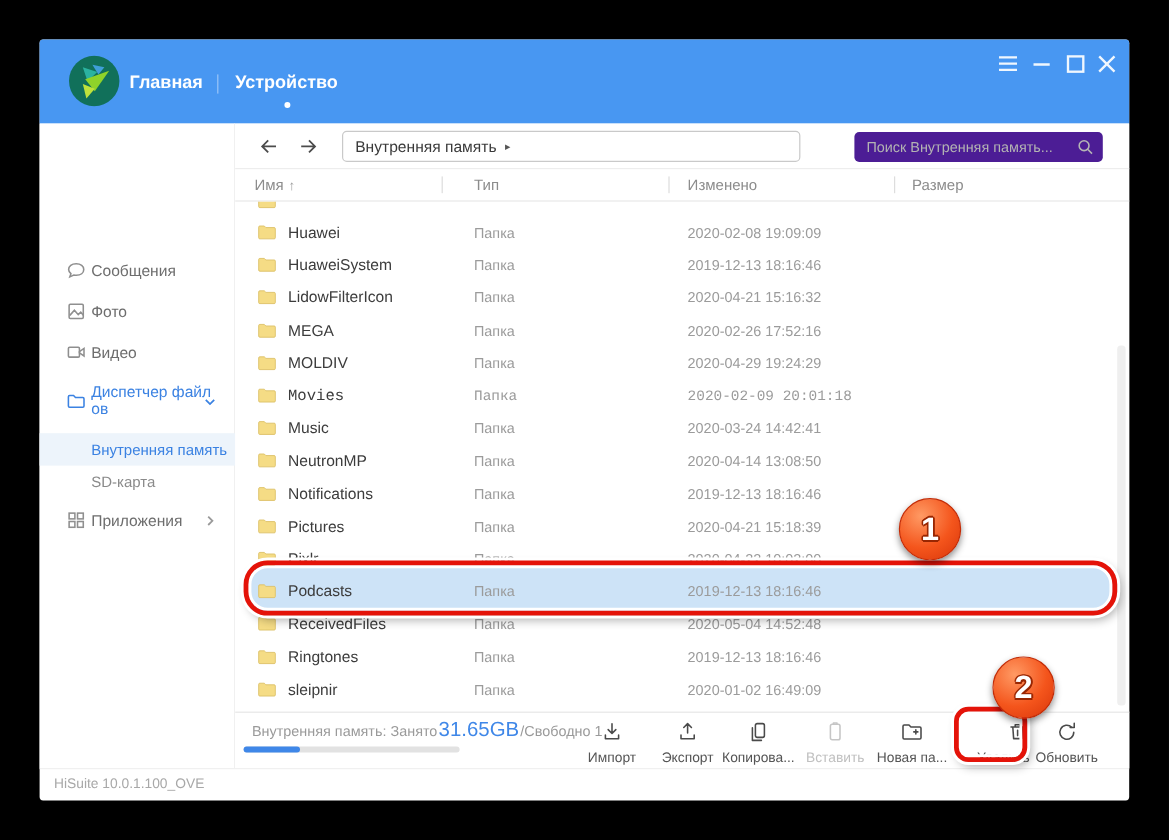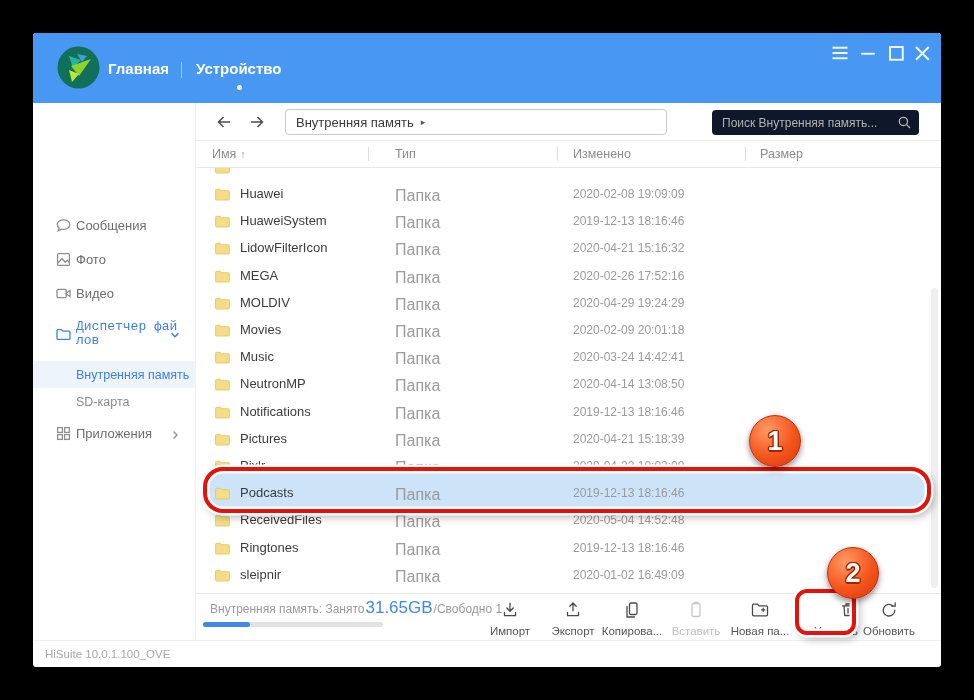--- a/index.html
+++ b/index.html
@@ -45,39 +45,39 @@
   .navbtn { position:absolute; top:8px; width:22px; height:22px; cursor:pointer; }
   .navbtn svg { width:22px; height:22px; stroke:#4c4c4c; stroke-width:1.5; fill:none; }
   .nav-back { left:17px; }
   .nav-fwd { left:50px; }
   .crumb { position:absolute; left:89px; top:6px; width:382px; height:26px;
     border:1px solid #c9c9c9; border-radius:4px; background:#fff;
     display:flex; align-items:center; padding:0 10px; cursor:text; }
   .crumb-txt { font-size:13px; color:#3a3a3a; }
   .crumb-caret { font-size:9px; color:#555; margin-left:7px; }
   .search { position:absolute; left:516px; top:7px; width:207px; height:25px;
-    background:#0f172a; border-radius:4px; }
+    background:#4c1d95; border-radius:4px; }
   .search input { position:absolute; left:0; top:0; width:100%; height:100%;
     background:transparent; border:none; outline:none; padding:0 28px 0 10px;
     font-size:12px; color:#888; font-family:"Liberation Sans", sans-serif; }
   .search input::placeholder { color:#b3b3b3; }
   .search .mag { position:absolute; right:7px; top:5px; width:15px; height:15px; }
   .search .mag svg { width:15px; height:15px; stroke:#b5b5b5; fill:none; stroke-width:1.3; }
 
   .thead { position:absolute; left:0; top:38px; width:100%; height:27px; border-bottom:1px solid #e8e8e8; }
   .th { position:absolute; top:6px; font-size:12.5px; color:#8c8c8c; }
   .th-sort { color:#9b9b9b; font-size:11px; margin-left:4px; }
   .th-div { position:absolute; top:6px; width:1px; height:14px; background:#ddd; }
 
   .list { position:absolute; left:0; top:65px; width:100%; height:425px; overflow:hidden; }
   .sel-band { position:absolute; left:13px; top:304px; width:718px; height:37px; background:#cde3f7; }
   .row { position:absolute; left:0; width:100%; height:27.2px; cursor:default; }
   .ficon { position:absolute; left:19px; top:7px; width:15px; height:13px; }
   .fname { position:absolute; left:44px; top:6px; font-size:13px; color:#3c3c3c; }
-  .ftype { position:absolute; left:199px; top:7px; font-size:16px; color:#9b9b9b; }
+  .ftype { position:absolute; left:199px; top:7px; font-size:12px; color:#9b9b9b; }
   .fdate { position:absolute; left:377px; top:7px; font-size:12px; color:#9b9b9b; }
   .partial { position:absolute; left:19px; top:0; width:15px; height:8px; overflow:hidden; }
   .partial svg { position:absolute; top:-7px; }
   .scrollthumb { position:absolute; right:3px; top:120px; width:7px; height:300px;
     background:#efefef; border-radius:3px; }
 
   
   .statusbar { position:absolute; left:0; top:490px; width:100%; height:47px; border-top:1px solid #e7e7e7; background:#fff; }
   .storage { position:absolute; left:14px; top:4px; display:flex; align-items:baseline; white-space:nowrap; }
   .st-label, .st-free { font-size:12px; color:#9a9a9a; }
@@ -168,21 +168,21 @@
             </svg></span>
           <span class="slabel">Сообщения</span>
         </div>
         <div class="side-item" style="top: 173px;">
           <span class="sicon"><svg viewBox="0 0 17 17">
               <rect x="2" y="4.4" width="9.2" height="8.2" rx="1"></rect>
               <path d="M11.2 8l3.8-2.6v6.2L11.2 9z"></path>
             </svg></span>
           <span class="slabel">Видео</span>
         </div>
-        <div class="side-item active" style="top: 207px; height: 48px; font-family: Liberation Mono, monospace;">
+        <div class="side-item active" style="top: 207px; height: 48px;">
           <span class="sicon"><svg viewBox="0 0 17 17">
               <path d="M2 4.6c0-.6.4-1 1-1h3.3L7.9 5.2h6.1c.6 0 1 .4 1 1v6.2c0 .6-.4 1-1 1H3c-.6 0-1-.4-1-1V4.6z"></path>
             </svg></span>
           <span class="slabel">Диспетчер файлов</span>
           <span class="schev"><svg viewBox="0 0 12 12">
               <path d="M2.5 4.2L6 7.7l3.5-3.5"></path>
             </svg></span>
         </div>
         <div class="side-sub sel" style="top: 258px;">
           <span class="slabel">Внутренняя память</span>
@@ -279,21 +279,21 @@
             <span class="fdate">2020-02-26 17:52:16</span>
           </div>
           <div class="row" style="top: 120.8px;">
             <span class="ficon"><svg width="15" height="13" viewBox="0 0 16 13">
                 <path d="M0.6 2 Q0.6 1 1.6 1 L5.6 1 L7 2.4 L14.4 2.4 Q15.4 2.4 15.4 3.4 L15.4 11.4 Q15.4 12.4 14.4 12.4 L1.6 12.4 Q0.6 12.4 0.6 11.4 Z" fill="#f5dc85" stroke="#ddc168" stroke-width="0.8"></path>
               </svg></span>
             <span class="fname">MOLDIV</span>
             <span class="ftype">Папка</span>
             <span class="fdate">2020-04-29 19:24:29</span>
           </div>
-          <div class="row" style="top: 148px;">
+          <div class="row" style="top: 148px; font-family: Liberation Mono, monospace;">
             <span class="ficon"><svg width="15" height="13" viewBox="0 0 16 13">
                 <path d="M0.6 2 Q0.6 1 1.6 1 L5.6 1 L7 2.4 L14.4 2.4 Q15.4 2.4 15.4 3.4 L15.4 11.4 Q15.4 12.4 14.4 12.4 L1.6 12.4 Q0.6 12.4 0.6 11.4 Z" fill="#f5dc85" stroke="#ddc168" stroke-width="0.8"></path>
               </svg></span>
             <span class="fname">Movies</span>
             <span class="ftype">Папка</span>
             <span class="fdate">2020-02-09 20:01:18</span>
           </div>
           <div class="row" style="top: 175.2px;">
             <span class="ficon"><svg width="15" height="13" viewBox="0 0 16 13">
                 <path d="M0.6 2 Q0.6 1 1.6 1 L5.6 1 L7 2.4 L14.4 2.4 Q15.4 2.4 15.4 3.4 L15.4 11.4 Q15.4 12.4 14.4 12.4 L1.6 12.4 Q0.6 12.4 0.6 11.4 Z" fill="#f5dc85" stroke="#ddc168" stroke-width="0.8"></path>

